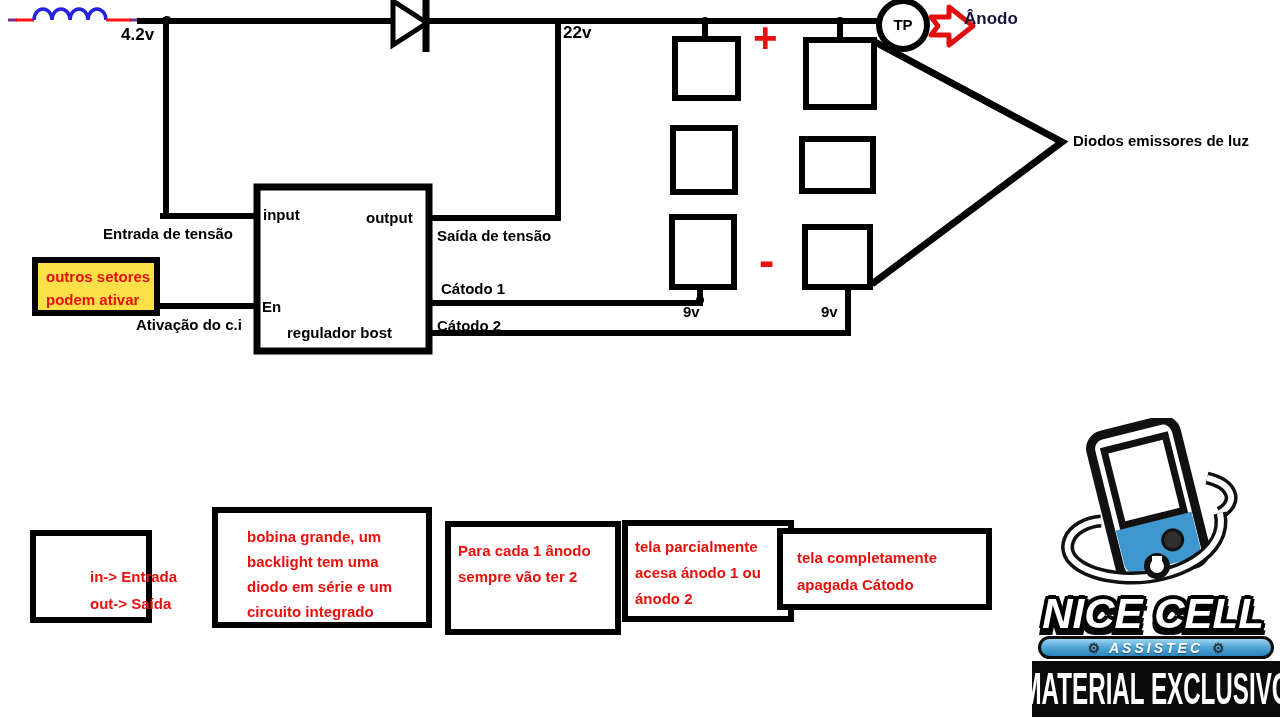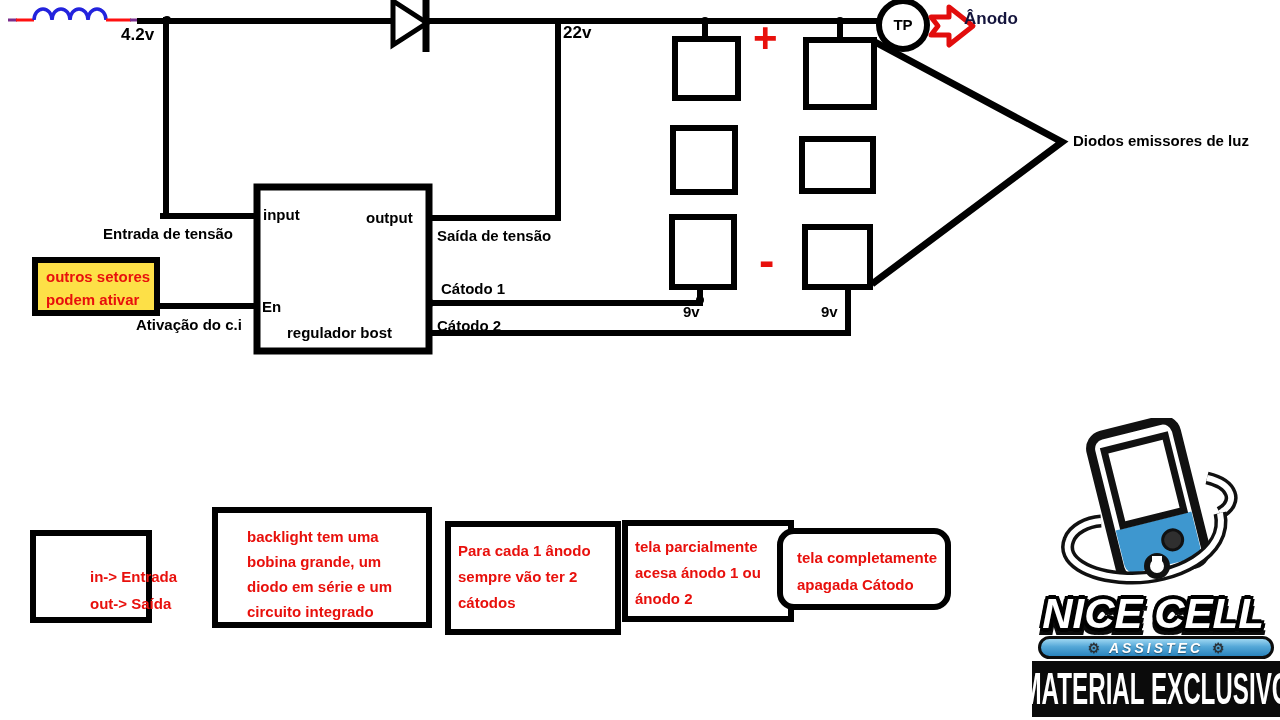--- a/index.html
+++ b/index.html
@@ -25,21 +25,21 @@
   }
   .note .line { color:#e8100c; font-weight:bold; font-size:15px; white-space:nowrap; }
   .n1 { left:30px; top:530px; width:122px; height:93px; padding:27px 0 0 10px; }
   .n1 .line { line-height:27px;margin-left:44px; }
   .n2 { left:212px; top:507px; width:220px; height:121px; padding:11px 0 0 29px; }
   .n2 .line { line-height:25px; }
   .n3 { left:445px; top:521px; width:176px; height:114px; padding:11px 0 0 7px; }
   .n3 .line { line-height:26px; }
   .n4 { left:622px; top:520px; width:172px; height:102px; padding:8px 0 0 7px; }
   .n4 .line { line-height:26px; }
-  .n5 { left:777px; top:528px; width:174px; height:82px; padding:10px 0 0 14px;border-radius:17px; }
+  .n5 { left:777px; top:528px; width:215px; height:82px; padding:10px 0 0 14px; }
   .n5 .line { line-height:27px; }
 
   
   .logo { position:absolute; left:1015px; top:418px; width:265px; height:302px; }
   .logo-title {
     position:absolute; left:12px; top:172px; width:252px; text-align:center;
     font-size:42px; font-weight:bold; font-style:italic; color:#fff; letter-spacing:0px;
     text-shadow:
       -3px -3px 0 #000, 3px -3px 0 #000, -3px 3px 0 #000, 3px 3px 0 #000,
       -4px 0 0 #000, 4px 0 0 #000, 0 -4px 0 #000, 0 4px 0 #000,
@@ -147,29 +147,28 @@
   <div class="callout">
     <div class="line">outros setores</div>
     <div class="line">podem ativar</div>
   </div>
 
   <div class="note n1">
     <div class="line">in-&gt; Entrada</div>
     <div class="line">out-&gt; Saída</div>
   </div>
   <div class="note n2">
+    <div class="line">bobina grande, um</div>
     <div class="line">backlight tem uma</div>
-    <div class="line">bobina grande, um</div>
     <div class="line">diodo em série e um</div>
     <div class="line">circuito integrado</div>
   </div>
   <div class="note n3">
     <div class="line">Para cada 1 ânodo</div>
     <div class="line">sempre vão ter 2</div>
-    <div class="line">cátodos</div>
   </div>
   <div class="note n4">
     <div class="line">tela parcialmente</div>
     <div class="line">acesa ánodo 1 ou</div>
     <div class="line">ánodo 2</div>
   </div>
   <div class="note n5">
     <div class="line">tela completamente</div>
     <div class="line">apagada Cátodo</div>
   </div>

